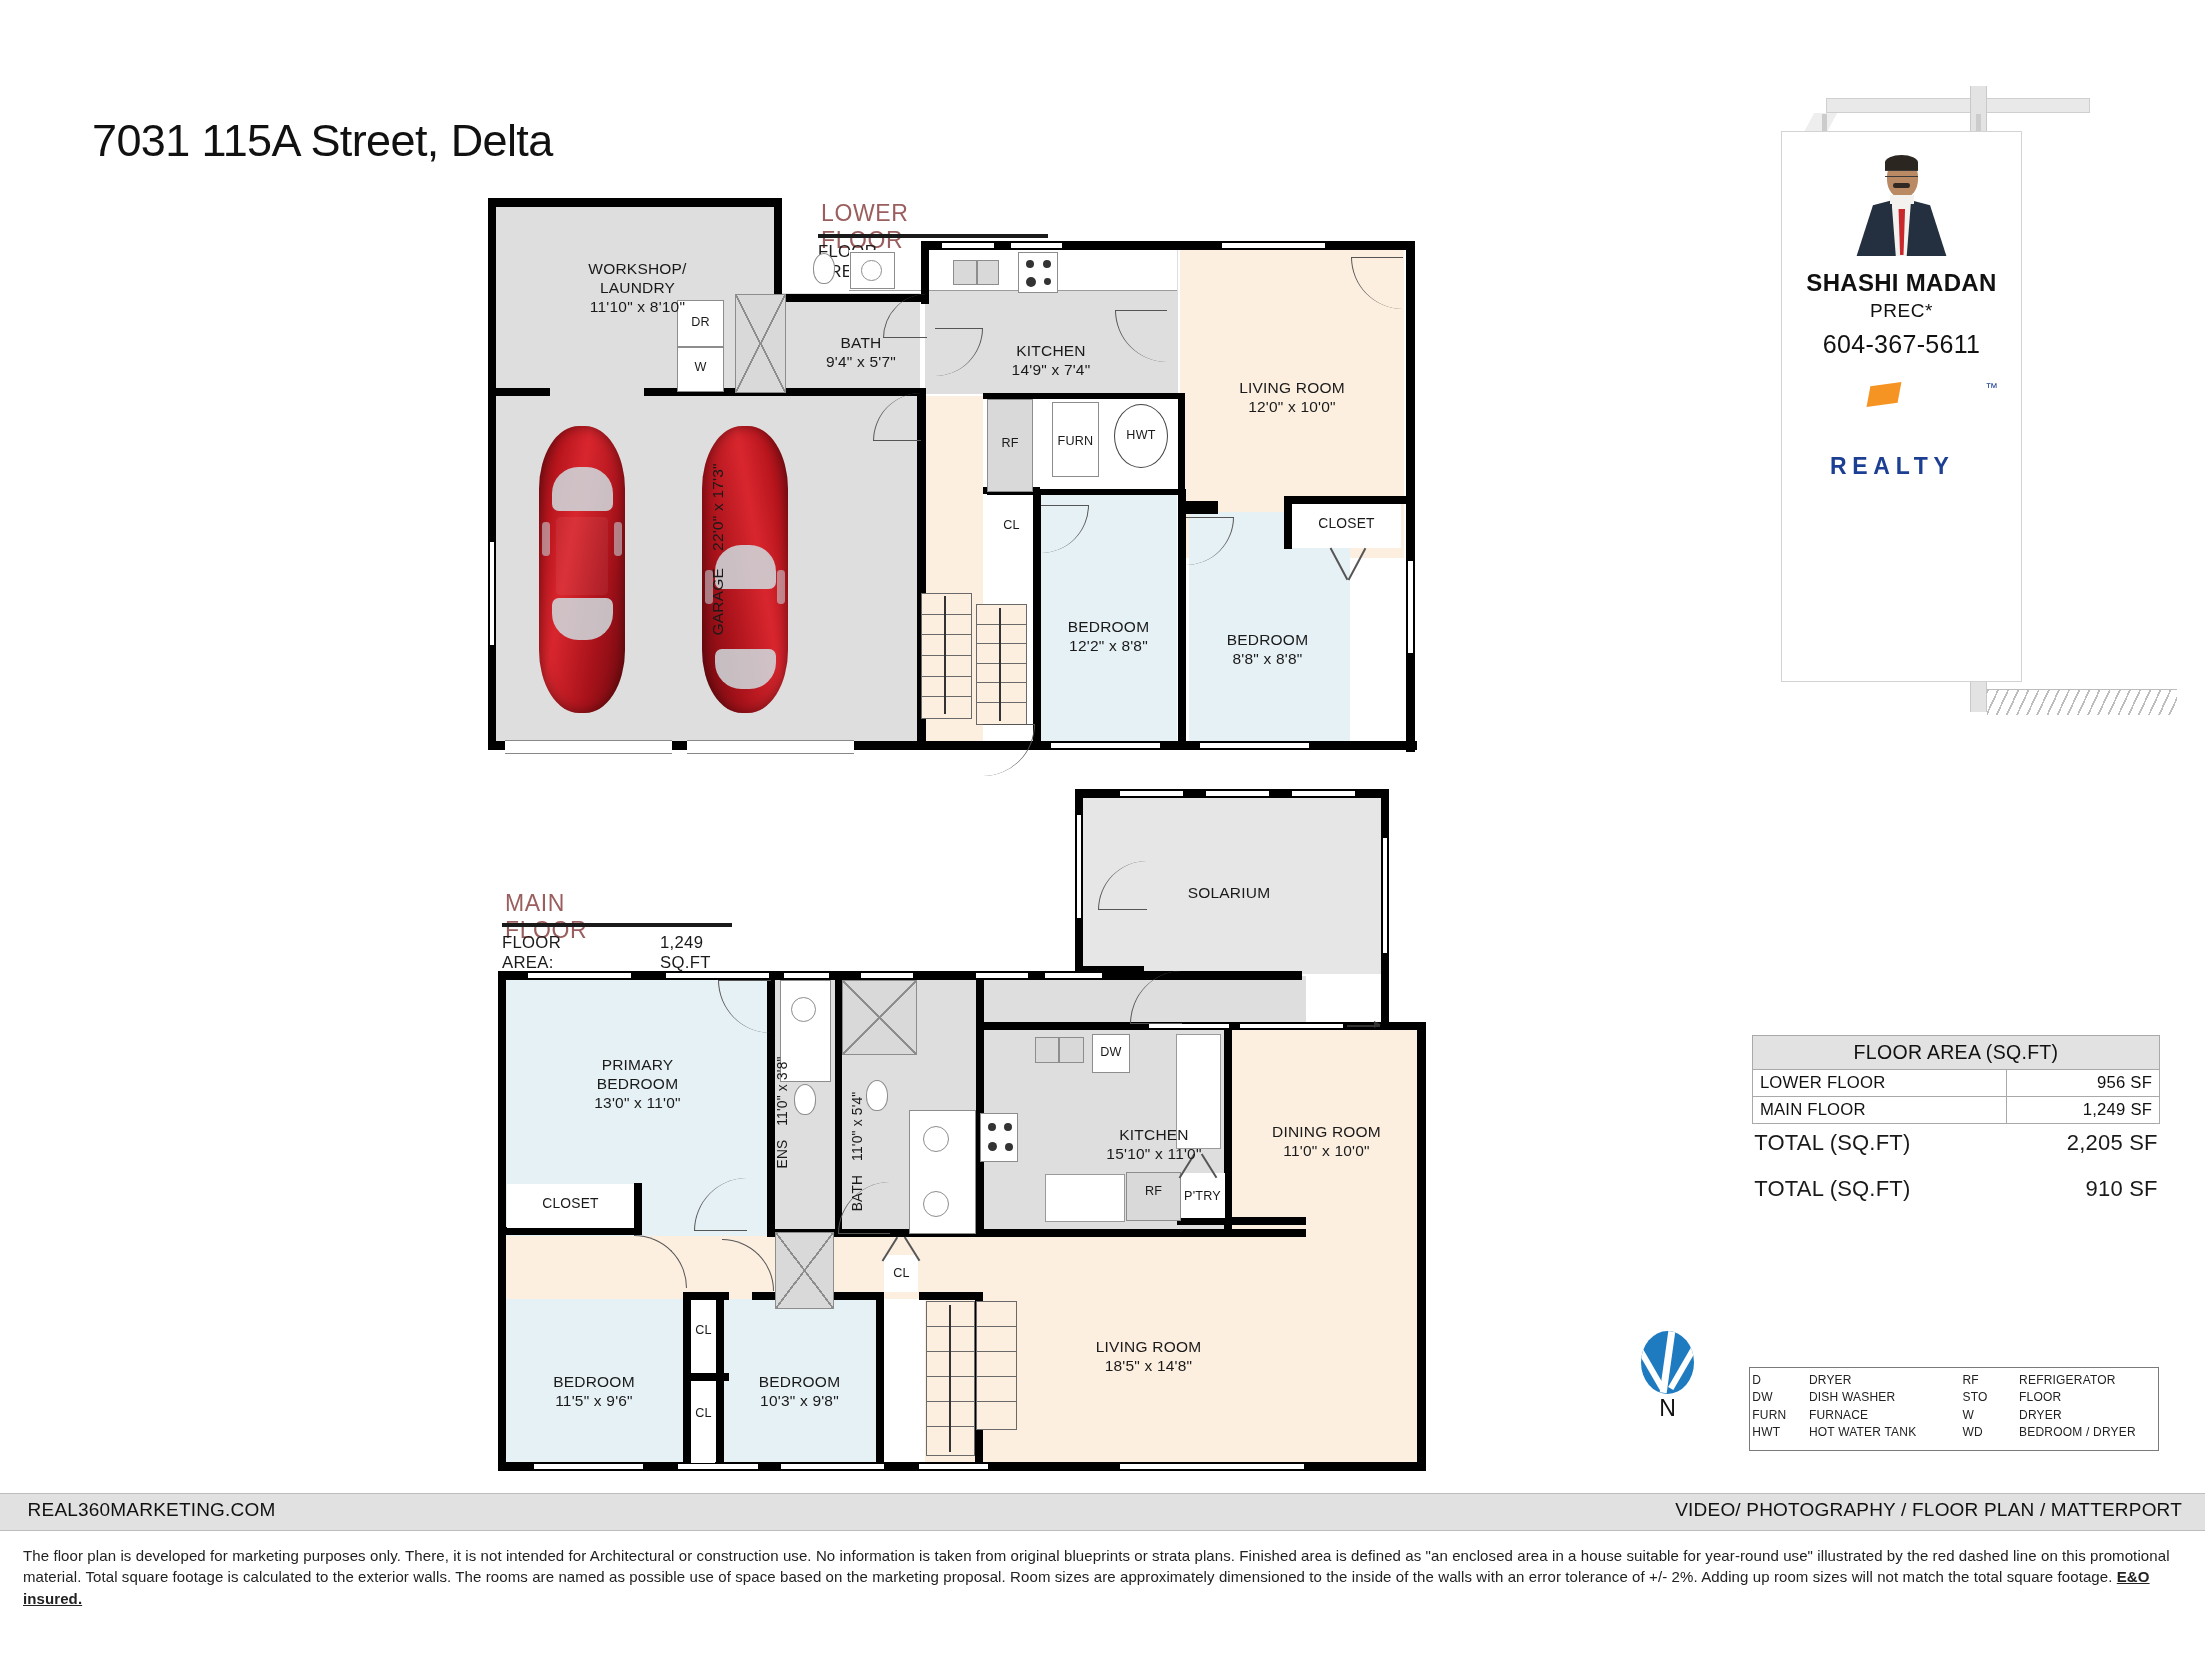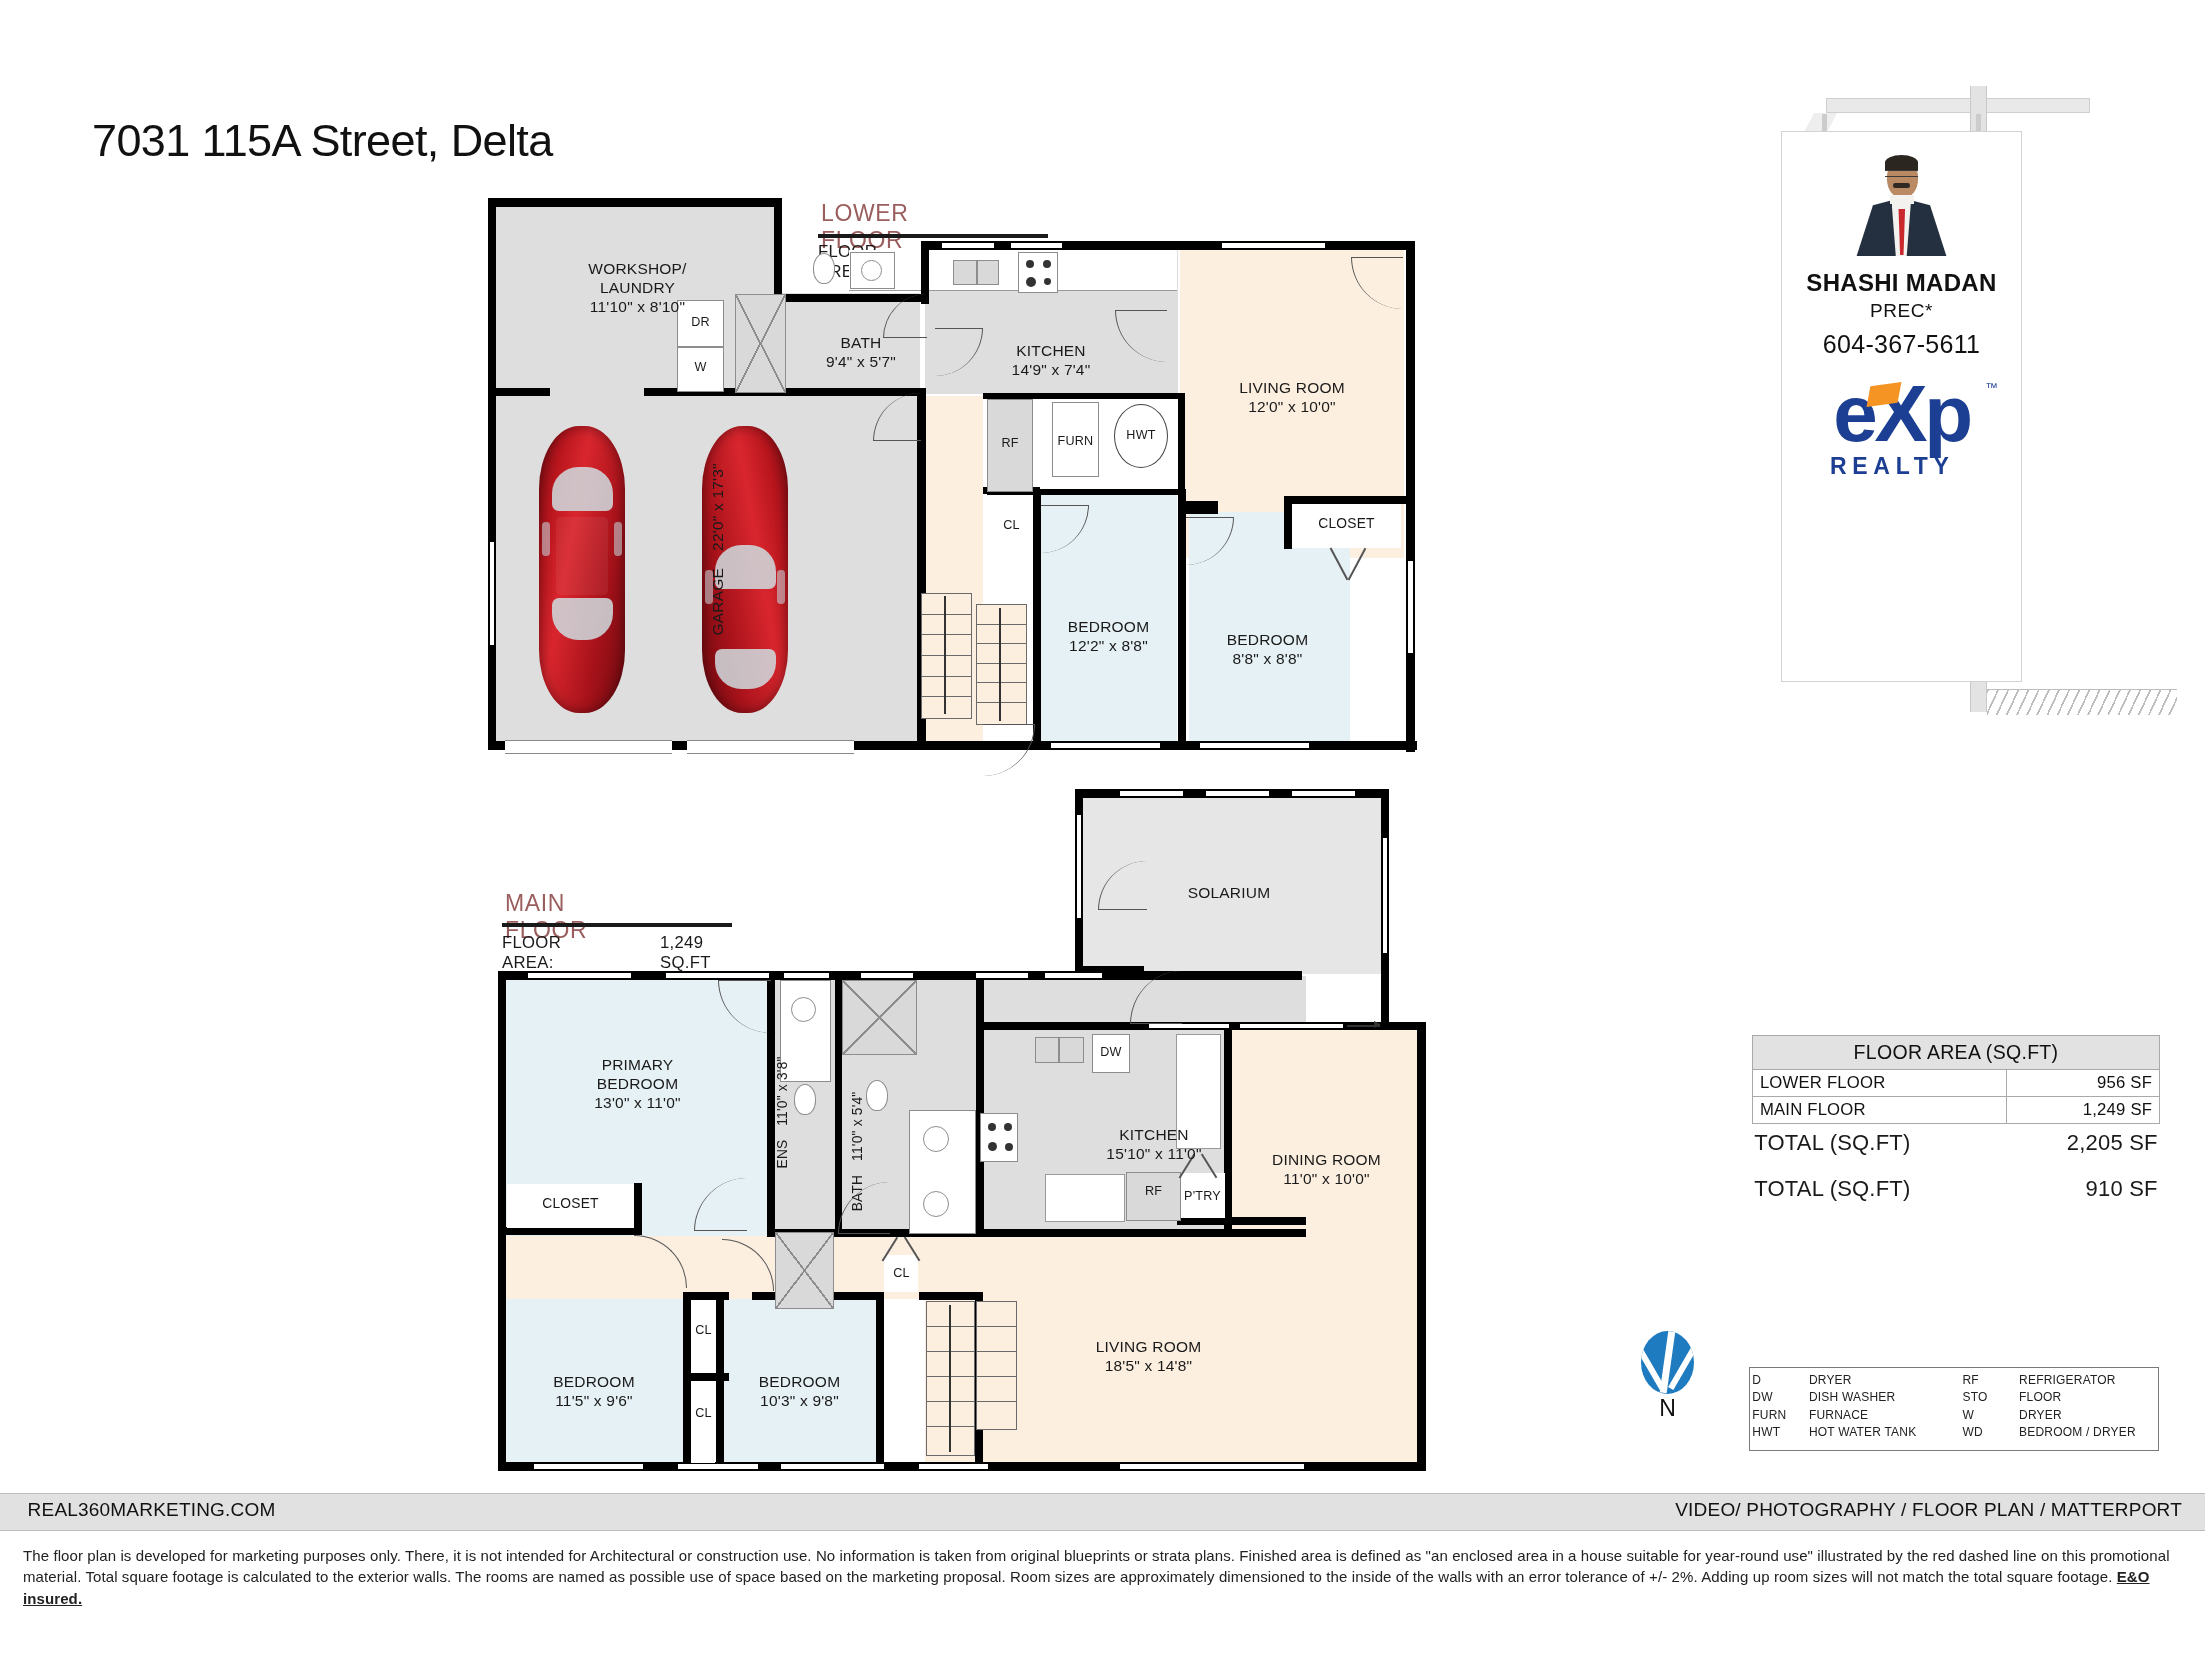--- a/index.html
+++ b/index.html
@@ -401,21 +401,21 @@
   <div class="abs lbl sm vert" style="left:786px;top:1143px;width:144px;">
     <span>BATH</span>
     <span style="display:inline-block;width:5.7px"></span>
     <span>11'0" x 5'4"</span>
   </div>
   <div class="abs lbl" style="left:1045px;top:1126px;width:218px;">
     <span>KITCHEN</span><br>
     <span>15'10" x 11'0"</span>
   </div>
   <div class="abs lbl" style="left:1091px;top:884px;width:276px;">SOLARIUM</div>
-  <div class="abs lbl" style="left:1229px;top:1123px;width:195px;margin-top:28px;">
+  <div class="abs lbl" style="left:1229px;top:1123px;width:195px;">
     <span>DINING ROOM</span><br>
     <span>11'0" x 10'0"</span>
   </div>
   <div class="abs lbl xs" style="left:1175px;top:1189px;width:55px;">P'TRY</div>
   <div class="abs lbl sm" style="left:507px;top:1196px;width:127px;">CLOSET</div>
   <div class="abs lbl xs" style="left:689px;top:1323px;width:29px;">CL</div>
   <div class="abs lbl xs" style="left:689px;top:1406px;width:29px;">CL</div>
   <div class="abs lbl xs" style="left:883px;top:1266px;width:37px;">CL</div>
   <div class="abs lbl" style="left:505px;top:1373px;width:178px;">
     <span>BEDROOM</span><br>
@@ -448,22 +448,20 @@
     <div style="position:absolute;left:34px;top:8px;width:33px;height:15px;border-radius:50% 50% 0 0;background:#2c2621;"></div>
     <div style="position:absolute;left:34px;top:23px;width:33px;height:5.2px;border-top:1.7px solid #3a3a3a;border-bottom:1.7px solid #3a3a3a;"></div>
     <div style="position:absolute;left:42px;top:36px;width:17px;height:5.2px;border-radius:2.3px;background:#2f2823;"></div>
     <div style="position:absolute;left:39px;top:48px;width:24px;height:9.2px;background:#f3f2ee;"></div>
   </div>
   <div class="agent-name" style="margin-top:12.6px;">SHASHI MADAN</div>
   <div class="agent-prec" style="margin-top:3.4px;">PREC*</div>
   <div class="agent-phone" style="margin-top:8px;">604-367-5611</div>
 
   <div style="position:relative;margin-top:15px;height:115px;">
-    <div style="position:absolute;left:0;right:0;top:0;text-align:center;font-size:80px;line-height:80px;
-                font-weight:bold;color:#1C3F94;letter-spacing:-3.4px;">eXp</div>
     <div style="position:absolute;left:87px;top:10.3px;width:30px;height:20.7px;background:#F59323;
                 transform:skewX(-18deg) rotate(-8deg);"></div>
     <div style="position:absolute;right:23px;top:6.9px;font-size:12.6px;color:#1C3F94;">™</div>
     <div style="position:absolute;left:48px;top:79px;font-size:23px;letter-spacing:5.7px;color:#1C3F94;font-weight:bold;">REALTY</div>
   </div>
 </div>
 
 <div class="abs" style="left:1752px;top:1035px;width:408px;">
   <table class="tbl">
     <tbody>

